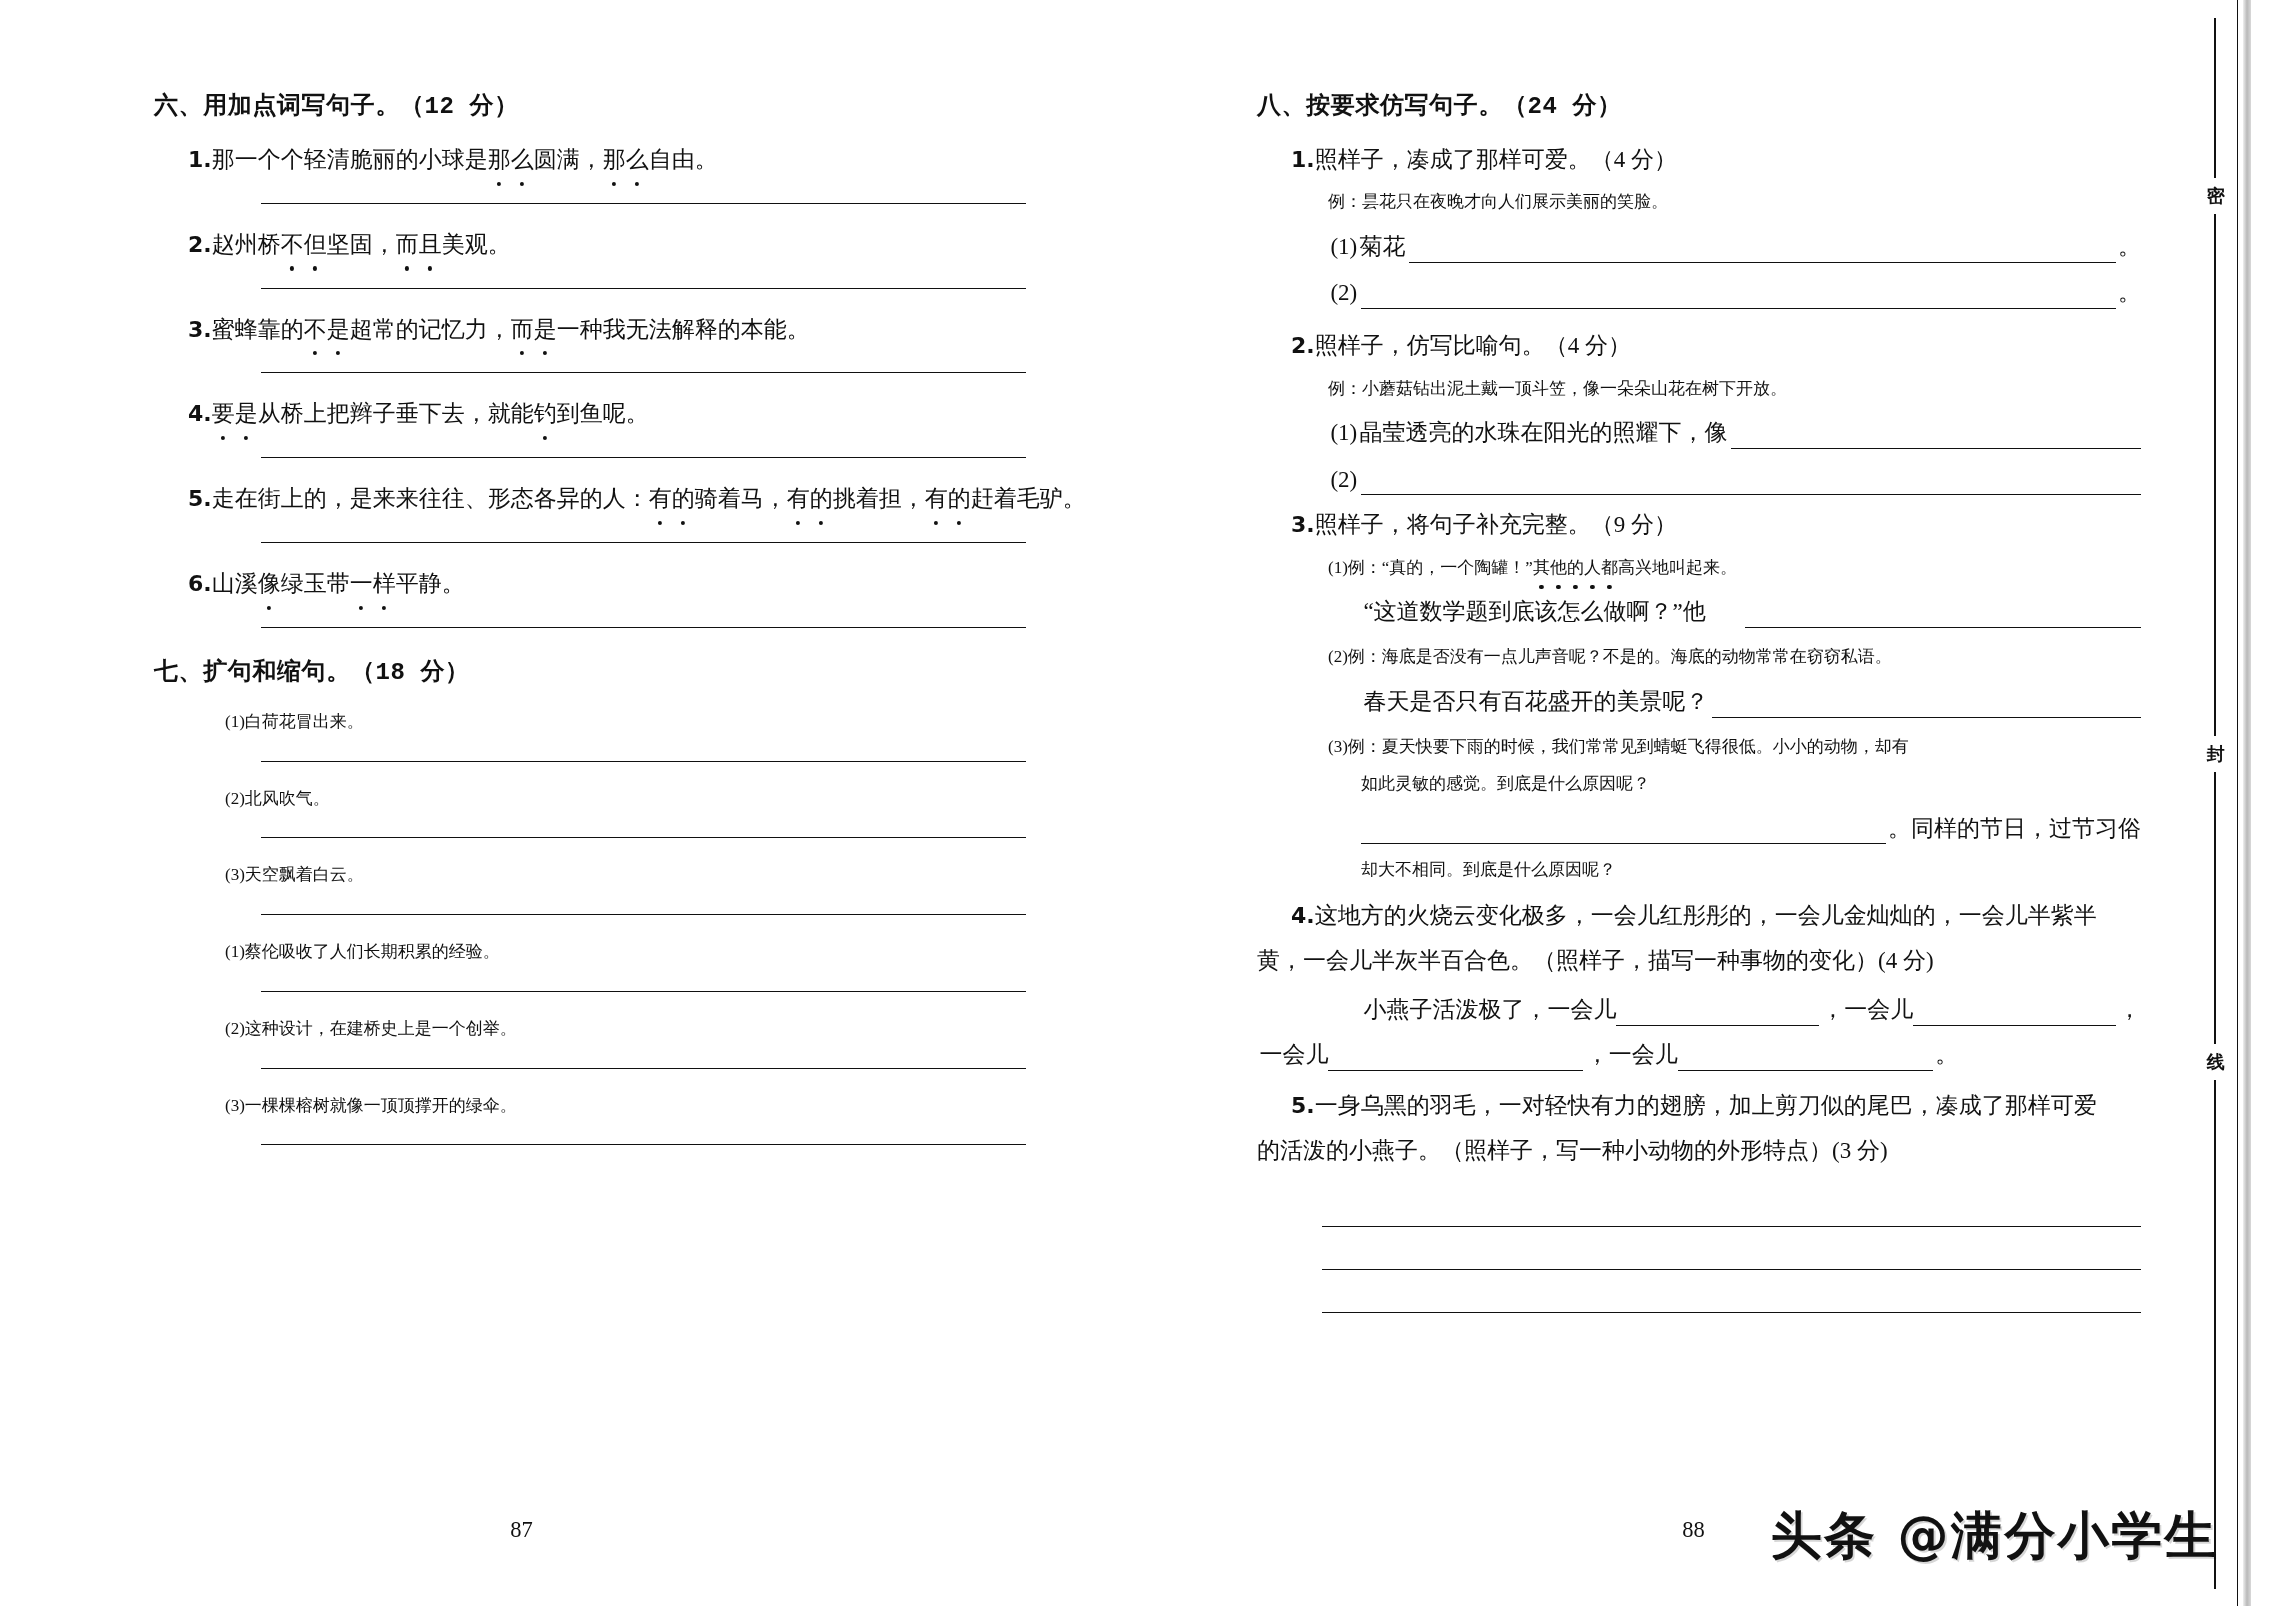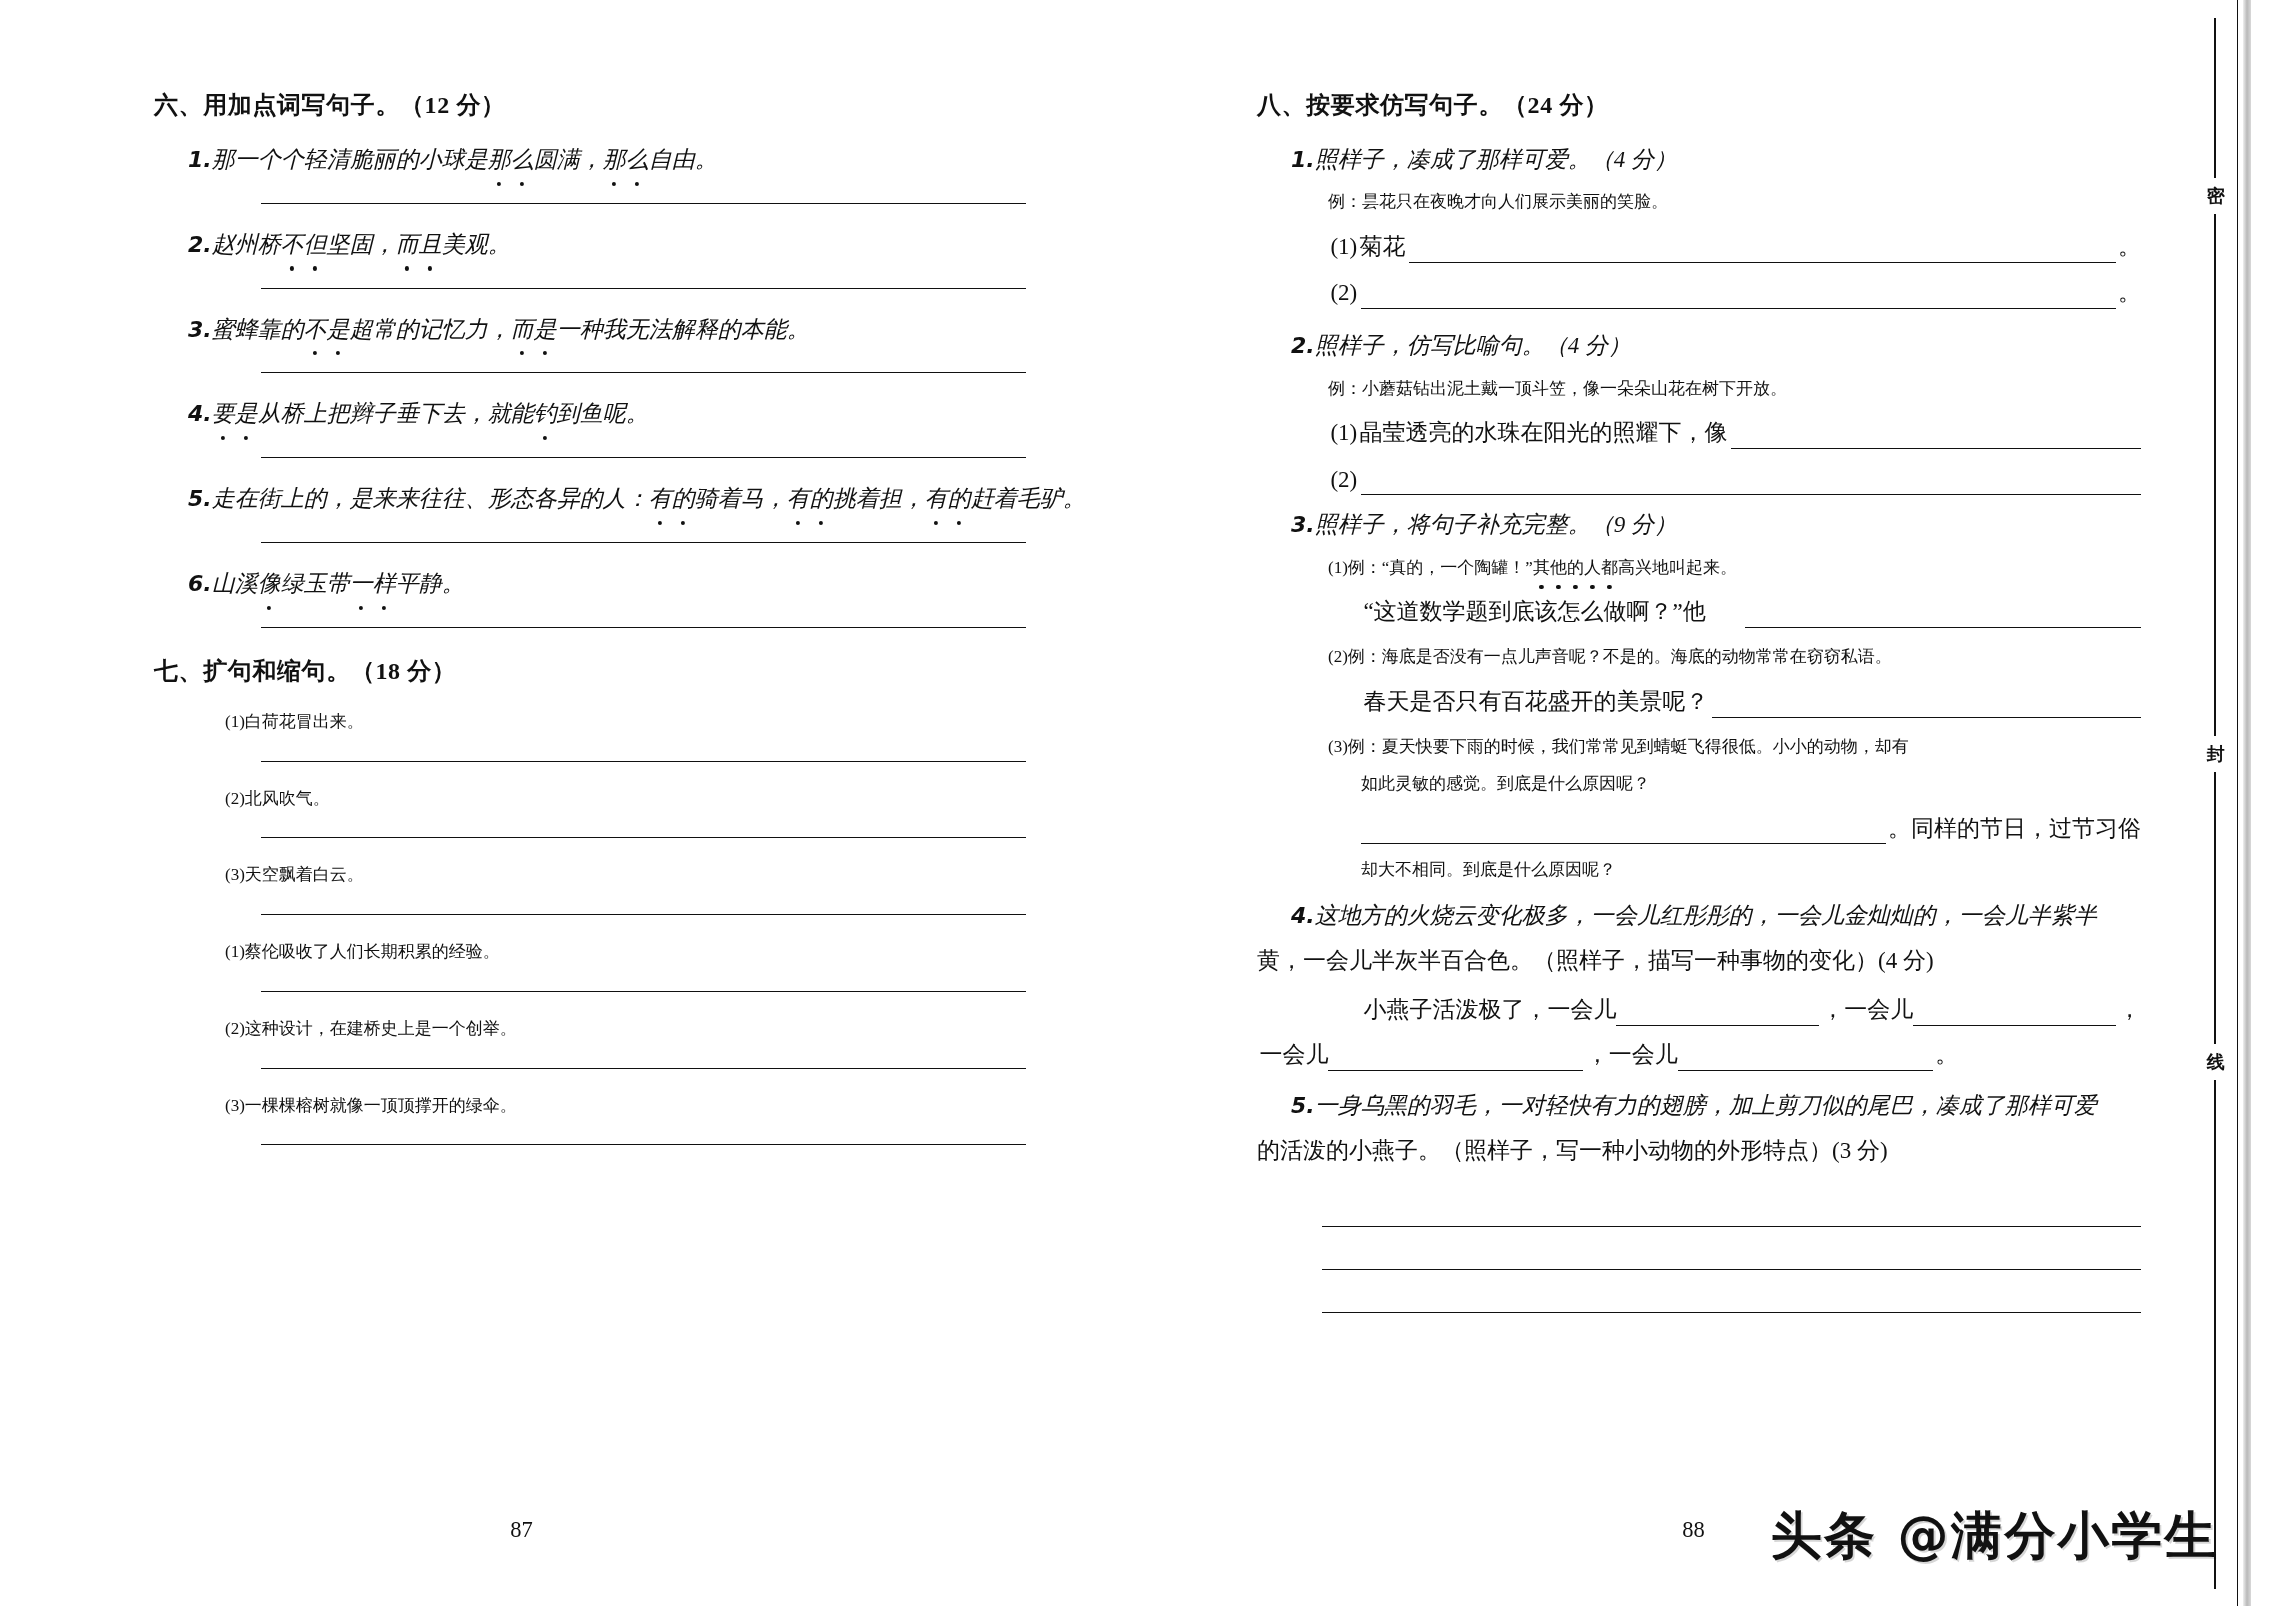--- a/index.html
+++ b/index.html
@@ -14,24 +14,24 @@
   .col-left{width:1115px;padding:89px 89px 0 154px;}
   .col-mid{width:71px;}
   .col-right{width:1109px;padding:89px 154px 8px 71px;}
 
   
   .sec-title{
     font-family:"DejaVu Sans","Liberation Sans",sans-serif;
     font-weight:700;font-size:24px;letter-spacing:0.6px;
     margin:0 0 24px 0;white-space:nowrap;
   }
-  .sec-title .pts{font-family:Liberation Serif, serif;font-weight:700;}
+  .sec-title .pts{font-family:Liberation Mono, monospace;font-weight:700;}
   .item{font-size:23px;line-height:1.34;margin:0 0 6px 0;}
   .item-num{font-family:"DejaVu Sans","Liberation Sans",sans-serif;font-weight:700;font-size:22px;}
-  .indent1{padding-left:34px;font-style:italic;}
+  .indent1{padding-left:34px;}
   .indent2{padding-left:71px;}
   .indent3{padding-left:104px;}
   .sub{font-size:17px;line-height:1.34;margin:0 0 6px 0;}
   .txt{white-space:nowrap;}
 
   
   .dotted{position:relative;display:inline-block;}
   .dotted::after{
     content:"";position:absolute;left:50%;transform:translateX(-50%);
     bottom:-10px;width:4.2px;height:4.2px;border-radius:50%;background:#111;

